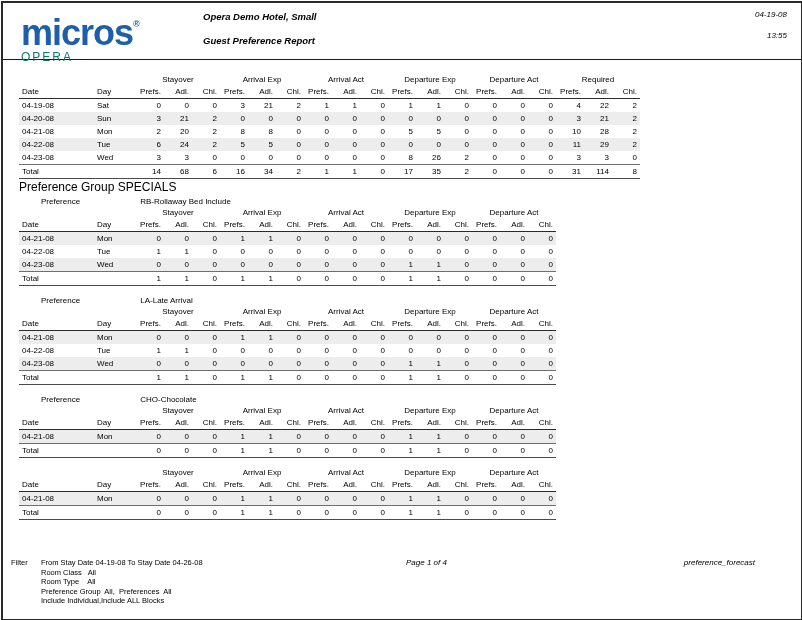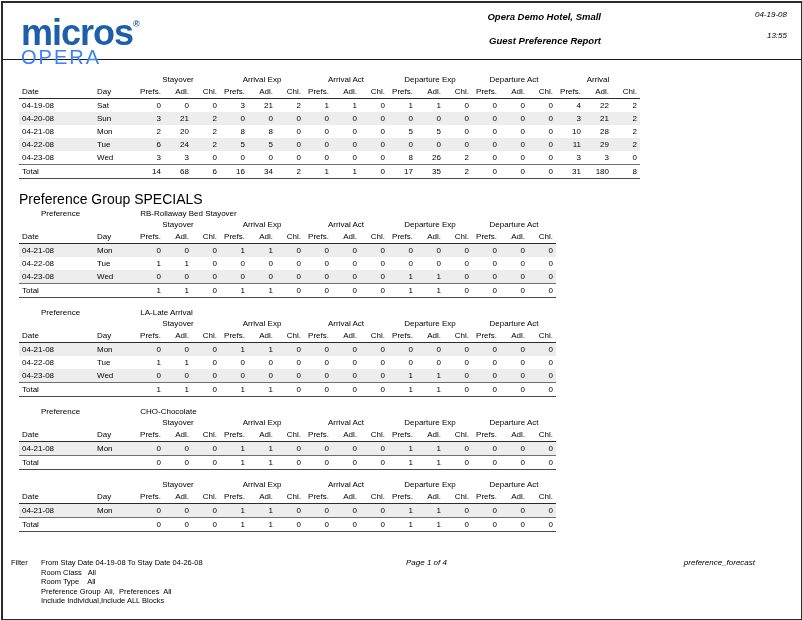--- a/index.html
+++ b/index.html
@@ -3,40 +3,40 @@
 <meta charset="utf-8">
 <style>
   html,body{margin:0;padding:0;width:802px;height:620px;background:#fff;overflow:hidden;
     font-family:"Liberation Sans", sans-serif;color:#000;}
   .page{position:absolute;left:1px;top:1px;width:798px;height:616px;border:2px solid #2a2a2a;background:#fff;}
   
   .header{position:relative;height:56px;border-bottom:1px solid #1a1a1a;}
   .logo{position:absolute;left:18px;top:2px;}
   .logo-brand{font-size:36px;font-weight:bold;color:#1d5fa9;letter-spacing:-1px;line-height:38px;}
   .logo-brand .reg{font-size:9px;font-weight:bold;vertical-align:18px;letter-spacing:0;}
-  .logo-sub{font-size:20px;color:#3b82f6;letter-spacing:2px;line-height:15px;margin-top:-2px;}
-  .header-center{position:absolute;left:200px;right:200px;top:0;text-align:right;}
+  .logo-sub{font-size:12px;color:#0f766e;letter-spacing:2px;line-height:15px;margin-top:-2px;}
+  .header-center{position:absolute;left:200px;right:200px;top:0;text-align:left;}
   .hotel-name{margin-top:8px;font-size:9.5px;font-weight:bold;font-style:italic;}
   .report-title{margin-top:13px;font-size:9.5px;font-weight:bold;font-style:italic;}
   .header-right{position:absolute;right:14px;top:0;text-align:right;font-size:8px;font-style:italic;}
   .hdr-date{margin-top:7px;}
   .hdr-time{margin-top:12px;}
   
   .content{padding-left:16px;}
   .tablewrap.main{margin-top:14px;}
   .rpt{border-collapse:collapse;table-layout:fixed;font-size:8px;}
   .rpt td{padding:0 3px;height:13px;line-height:11px;white-space:nowrap;overflow:hidden;}
   .rpt .grow td{height:11px;}
   .rpt .g{text-align:center;}
   .rpt .n{text-align:right;}
   .rpt .l{text-align:left;}
   .rpt .hrow td{border-bottom:1px solid #2b2b2b;}
   .rpt .stripe td{background:#ededed;}
   .rpt .trow td{border-top:1px solid #6e6e6e;border-bottom:1px solid #4a4a4a;}
-  .group-line{margin-top:15px;font-size:14px;line-height:11px;}
+  .group-line{margin-top:3px;font-size:12px;line-height:11px;}
   .pref-line{margin-top:3px;margin-left:22px;font-size:8px;line-height:11px;}
   .pref-line .pref-label{display:inline-block;width:97px;}
   .sec{margin-top:9px;}
   .sec.first{margin-top:0;}
   
   .footer{position:absolute;left:0;top:552px;width:100%;font-size:7.5px;}
   .footer-filter{position:absolute;left:8px;top:3px;display:flex;}
   .filter-label{width:30px;}
   .filter-lines div{line-height:9.6px;white-space:pre;}
   .footer-page{position:absolute;left:403px;top:3px;font-size:8px;font-style:italic;}
@@ -89,21 +89,21 @@
             <col style="width: 28px;">
           </colgroup>
           <tbody>
             <tr class="grow">
               <td colspan="2" class="l"></td>
               <td colspan="3" class="g">Stayover</td>
               <td colspan="3" class="g">Arrival Exp</td>
               <td colspan="3" class="g">Arrival Act</td>
               <td colspan="3" class="g">Departure Exp</td>
               <td colspan="3" class="g">Departure Act</td>
-              <td colspan="3" class="g">Arrival</td>
+              <td colspan="3" class="g">Required</td>
             </tr>
             <tr class="hrow">
               <td class="l">Date</td>
               <td class="l">Day</td>
               <td class="n">Prefs.</td>
               <td class="n">Adl.</td>
               <td class="n">Chl.</td>
               <td class="n">Prefs.</td>
               <td class="n">Adl.</td>
               <td class="n">Chl.</td>
@@ -242,36 +242,36 @@
               <td class="n">1</td>
               <td class="n">1</td>
               <td class="n">0</td>
               <td class="n">17</td>
               <td class="n">35</td>
               <td class="n">2</td>
               <td class="n">0</td>
               <td class="n">0</td>
               <td class="n">0</td>
               <td class="n">31</td>
-              <td class="n">180</td>
+              <td class="n">114</td>
               <td class="n">8</td>
             </tr>
           </tbody>
         </table>
       </div>
 
     <div class="group-line">
       <span>Preference Group</span>
       <span>SPECIALS</span>
     </div>
 
     <div class="sec first">
       <div class="pref-line">
         <span class="pref-label">Preference</span>
-        <span class="pref-value">RB-Rollaway Bed Stayover</span>
+        <span class="pref-value">RB-Rollaway Bed Include</span>
       </div>
       <div class="tablewrap sub">
           <table class="rpt">
             <colgroup>
               <col style="width: 75px;">
               <col style="width: 42px;">
               <col style="width: 28px;">
               <col style="width: 28px;">
               <col style="width: 28px;">
               <col style="width: 28px;">

